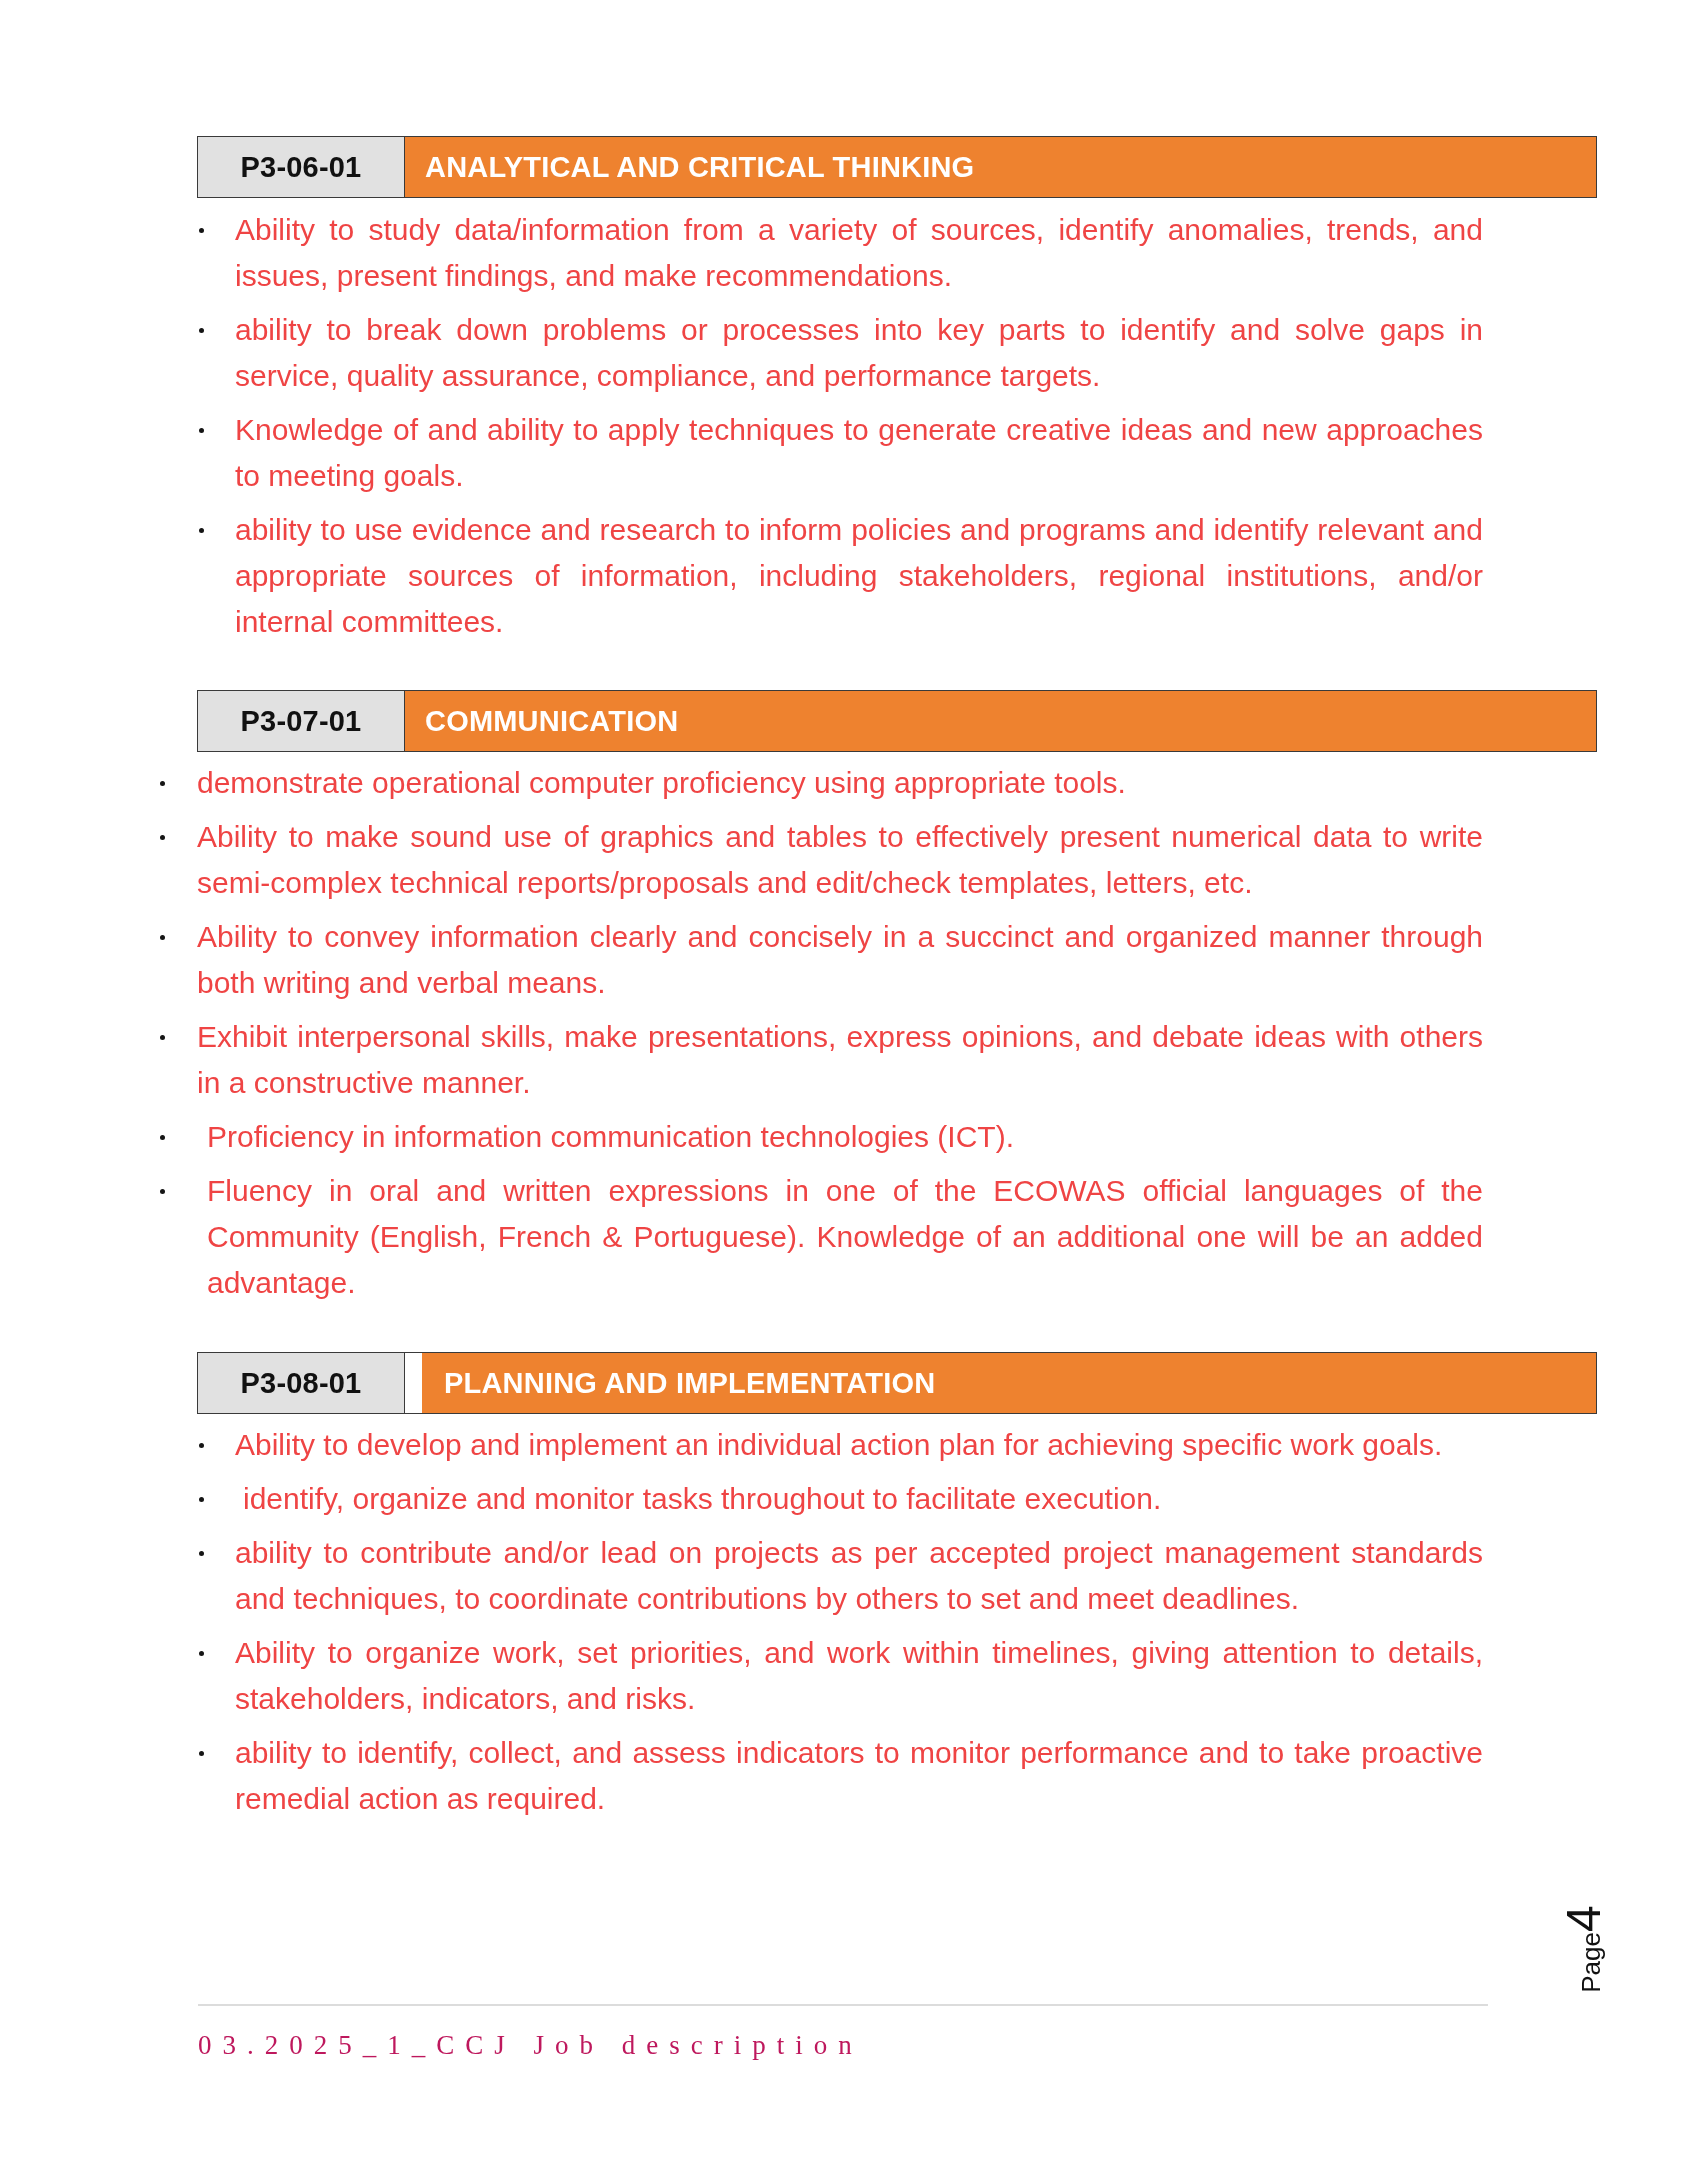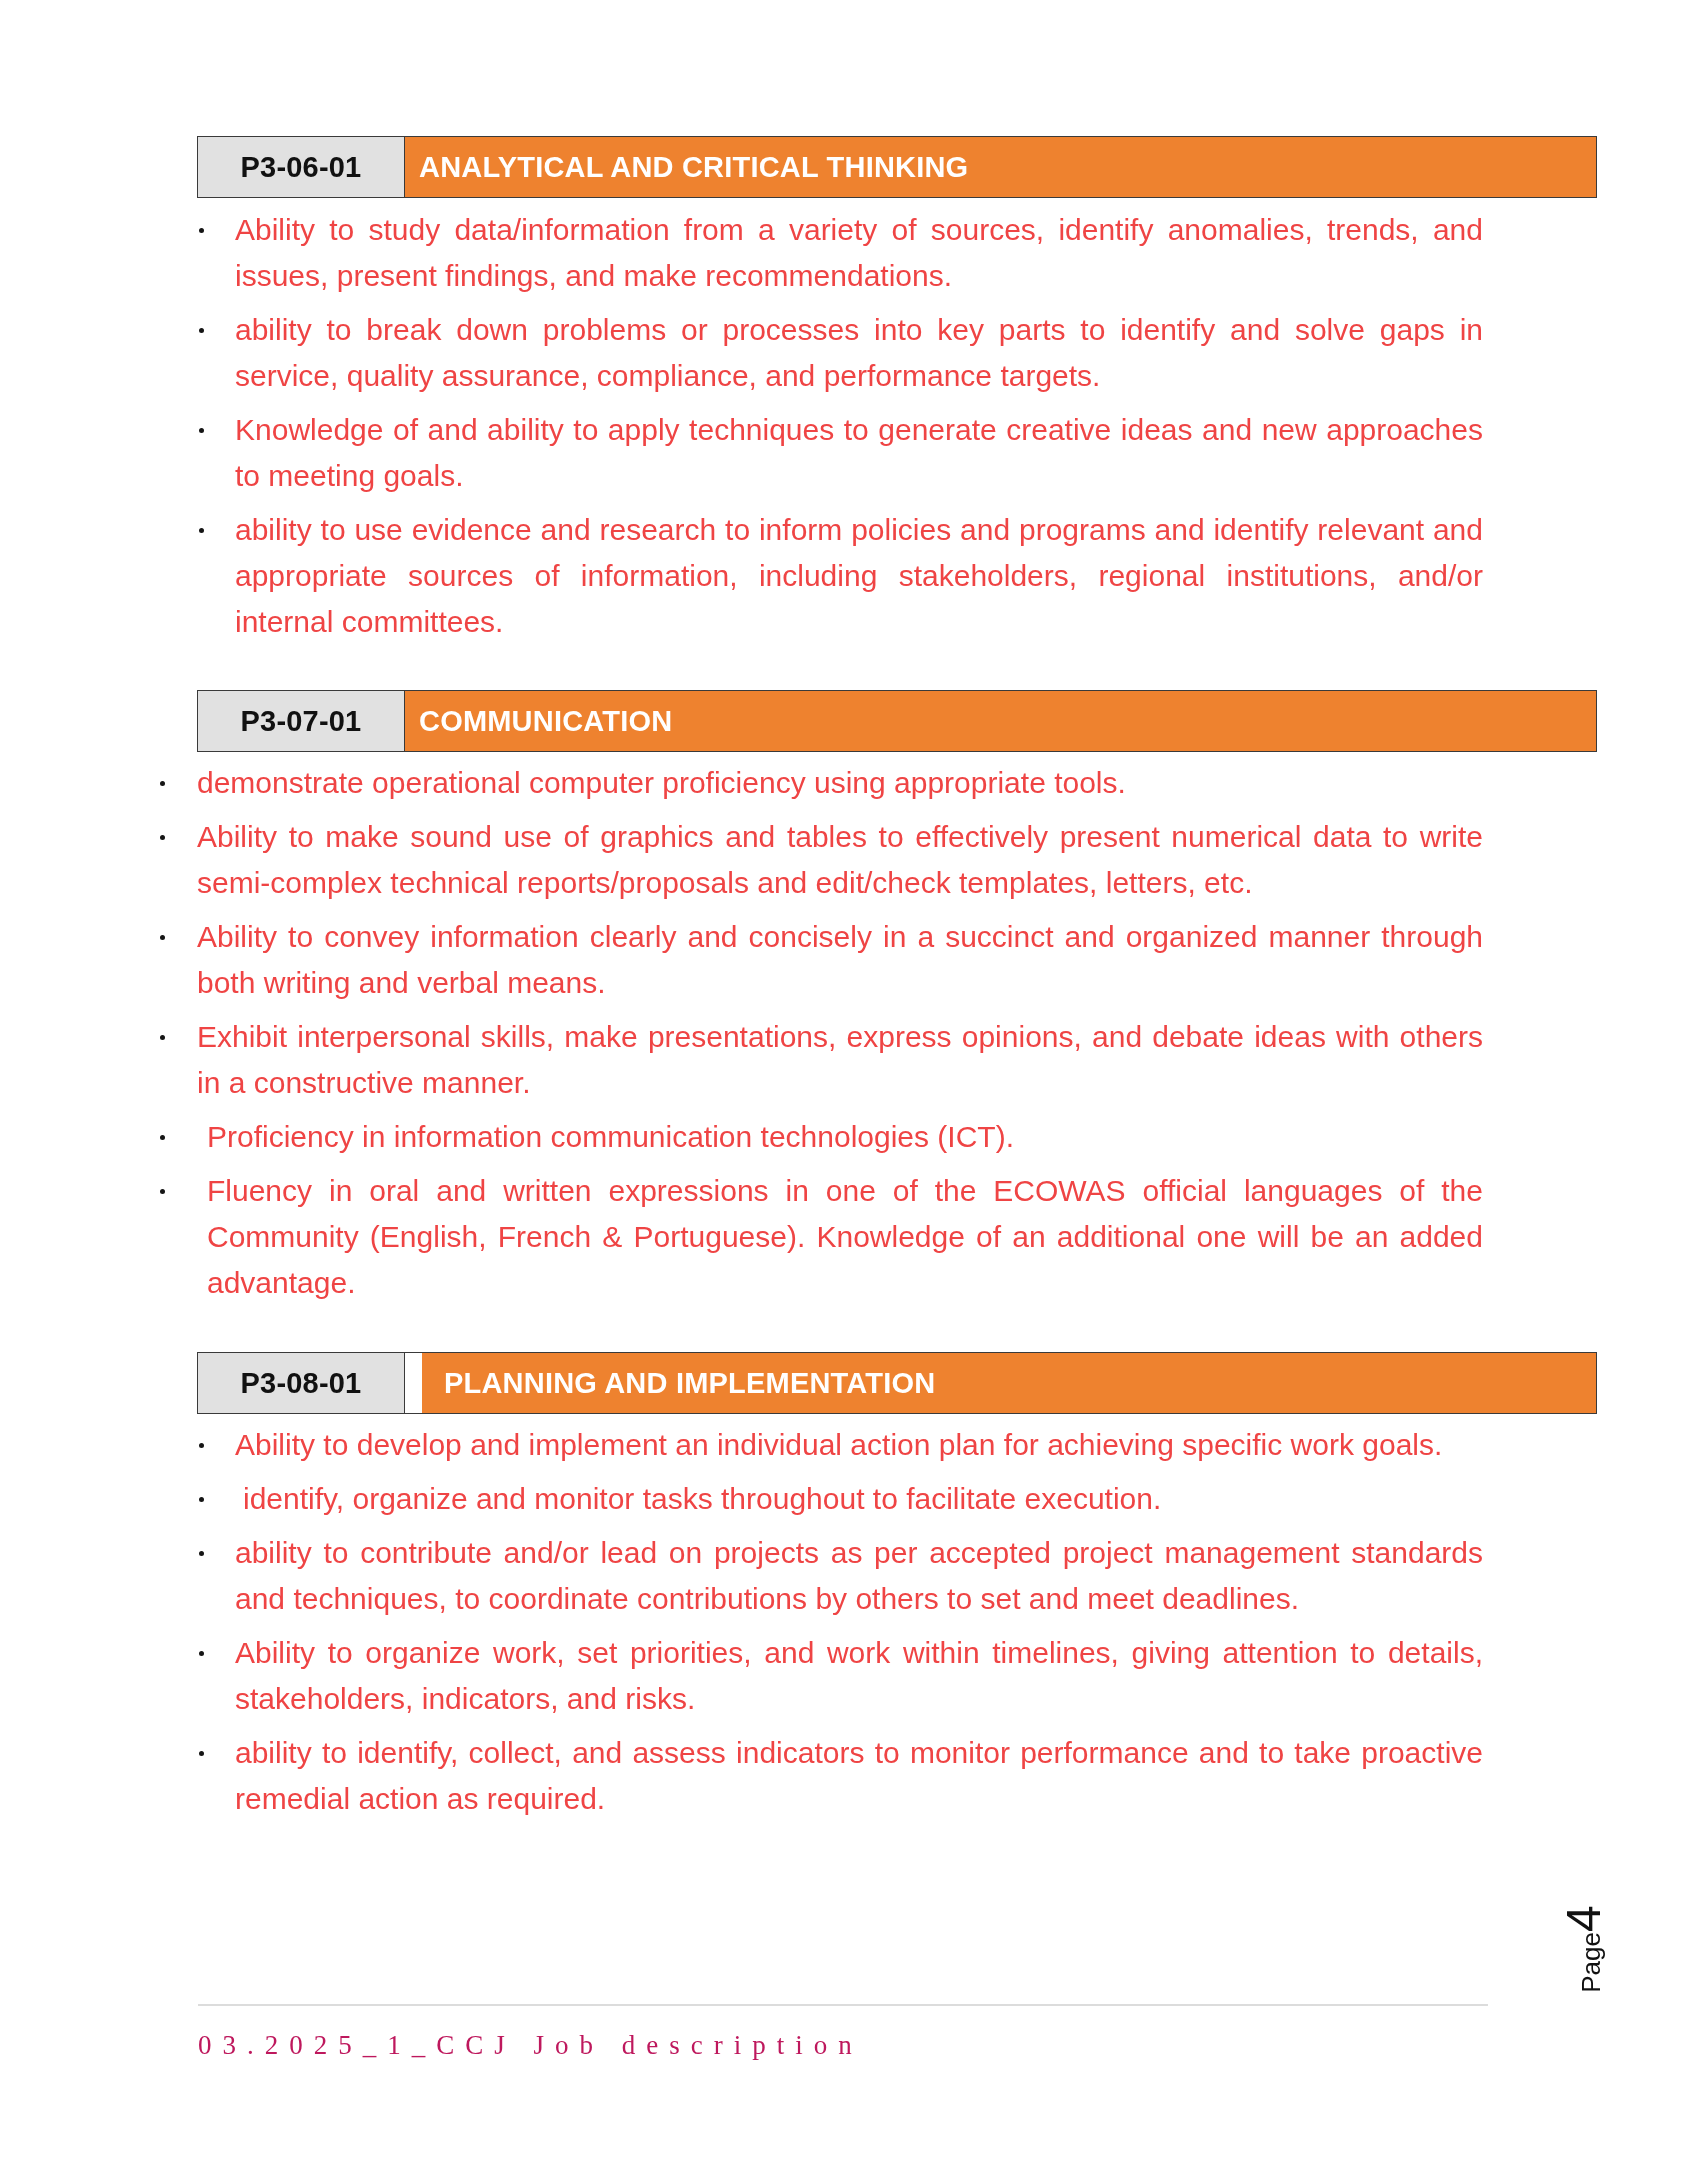--- a/index.html
+++ b/index.html
@@ -4,21 +4,21 @@
 <style>
   html, body { margin:0; padding:0; background:#ffffff; }
   body { width:1683px; height:2178px; position:relative; overflow:hidden;
          font-family:"Liberation Sans", sans-serif; color:#111; }
   .hdr { position:absolute; left:197px; width:1400px; height:62px;
          border:1.5px solid #3a3a3a; box-sizing:border-box; display:flex; }
   .hdr .code { width:206px; background:#e1e1e1; border-right:1.5px solid #3a3a3a;
          display:flex; align-items:center; justify-content:center;
          font-weight:bold; font-size:29px; color:#111; letter-spacing:0.2px; }
   .hdr .title { flex:1; background:#ee822f; display:flex; align-items:center;
-         padding-left:14px; font-weight:bold; font-size:29px; color:#ffffff; letter-spacing:0.2px; }
+         padding-left:20px; font-weight:bold; font-size:29px; color:#ffffff; letter-spacing:0.2px; }
   .hdr .title.t2 { }
   .hdr .title.t3 { padding-left:22px; }
   ul.blist { position:absolute; margin:0; padding:0; list-style:none; }
   ul.blist li { position:relative; font-size:30px; line-height:46px;
          text-align:justify; margin-bottom:8px; color:#ef4444; }
   ul.blist li .dot { position:absolute; top:21px; width:5px; height:5px; border-radius:50%; background:#151515; }
   #s1 { left:235px; top:207px; width:1248px; }
   #s1 li .dot { left:-36px; }
   #s2 { left:197px; top:760px; width:1286px; }
   #s2 li .dot { left:-37px; }

